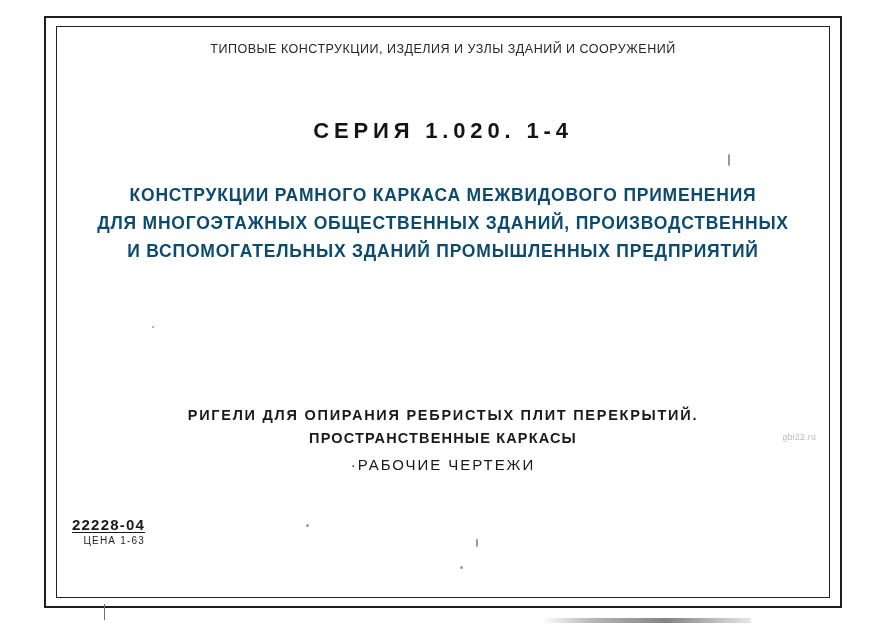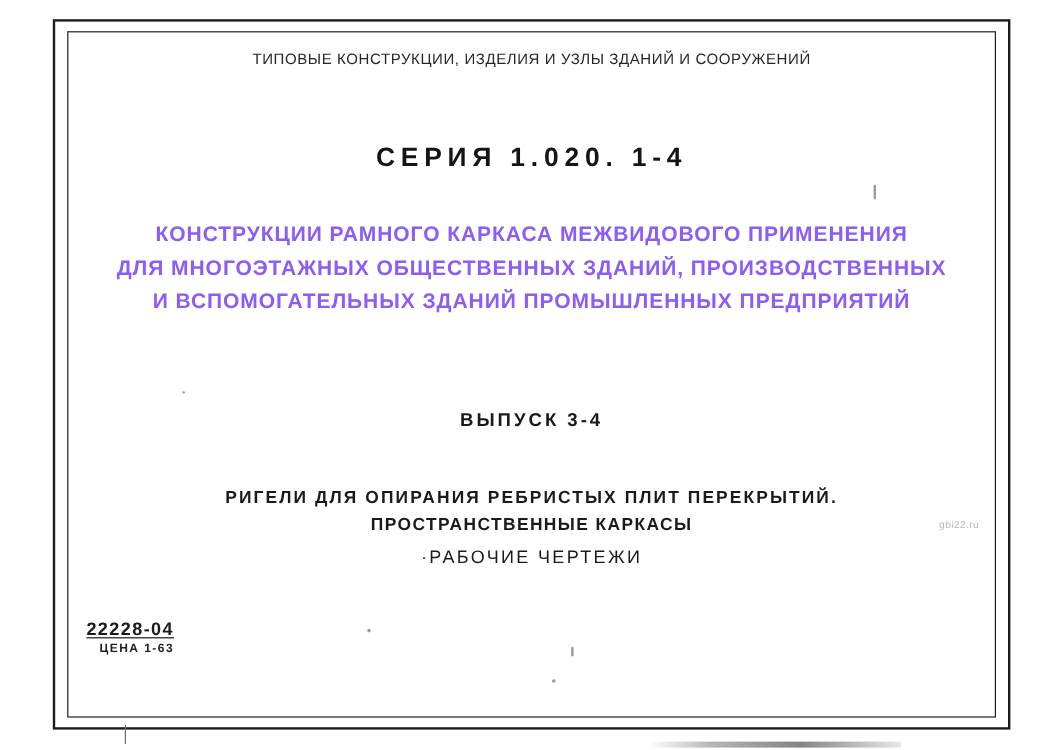--- a/index.html
+++ b/index.html
@@ -74,21 +74,21 @@
     letter-spacing: 0.22em;
     font-weight: 600;
     color: #141414;
   }
   #main-title {
     top: 155px;
     font-size: 17.5px;
     line-height: 28px;
     letter-spacing: 0.045em;
     font-weight: 600;
-    color: #8b5cf6;
+    color: #0c4a6e;
   }
   #main-title div { width: 100%; }
   #issue {
     top: 316px;
     font-size: 15.5px;
     letter-spacing: 0.16em;
     font-weight: 600;
   }
   #subtitle {
     top: 366px;
@@ -118,21 +118,20 @@
     font-weight: 600;
     color: #1a1a1a;
     text-decoration: underline;
     text-underline-offset: 2px;
   }
   #stamp-price {
     margin-top: 2px;
     font-size: 10px;
     letter-spacing: 0.12em;
     color: #1f1f1f;
-    font-weight: bold;
   }
   
   #watermark {
     position: absolute;
     right: 14px;
     top: 406px;
     font-size: 8.5px;
     color: #b9b9b9;
     letter-spacing: 0.04em;
   }
@@ -169,21 +168,20 @@
     <div class="line" id="kicker">ТИПОВЫЕ КОНСТРУКЦИИ, ИЗДЕЛИЯ И УЗЛЫ ЗДАНИЙ И СООРУЖЕНИЙ</div>
 
     <div class="line" id="series">СЕРИЯ 1.020. 1-4</div>
 
     <div class="line" id="main-title">
       <div>КОНСТРУКЦИИ РАМНОГО КАРКАСА МЕЖВИДОВОГО ПРИМЕНЕНИЯ</div>
       <div>ДЛЯ МНОГОЭТАЖНЫХ ОБЩЕСТВЕННЫХ ЗДАНИЙ, ПРОИЗВОДСТВЕННЫХ</div>
       <div>И ВСПОМОГАТЕЛЬНЫХ ЗДАНИЙ ПРОМЫШЛЕННЫХ ПРЕДПРИЯТИЙ</div>
     </div>
 
-    <div class="line" id="issue">ВЫПУСК 3-4</div>
 
     <div class="line" id="subtitle">
       <div class="l1">РИГЕЛИ  ДЛЯ   ОПИРАНИЯ   РЕБРИСТЫХ  ПЛИТ  ПЕРЕКРЫТИЙ.</div>
       <div>ПРОСТРАНСТВЕННЫЕ  КАРКАСЫ</div>
     </div>
 
     <div class="line" id="docs">·РАБОЧИЕ ЧЕРТЕЖИ</div>
 
     <div id="stamp">
       <div id="stamp-code">22228-04</div>

